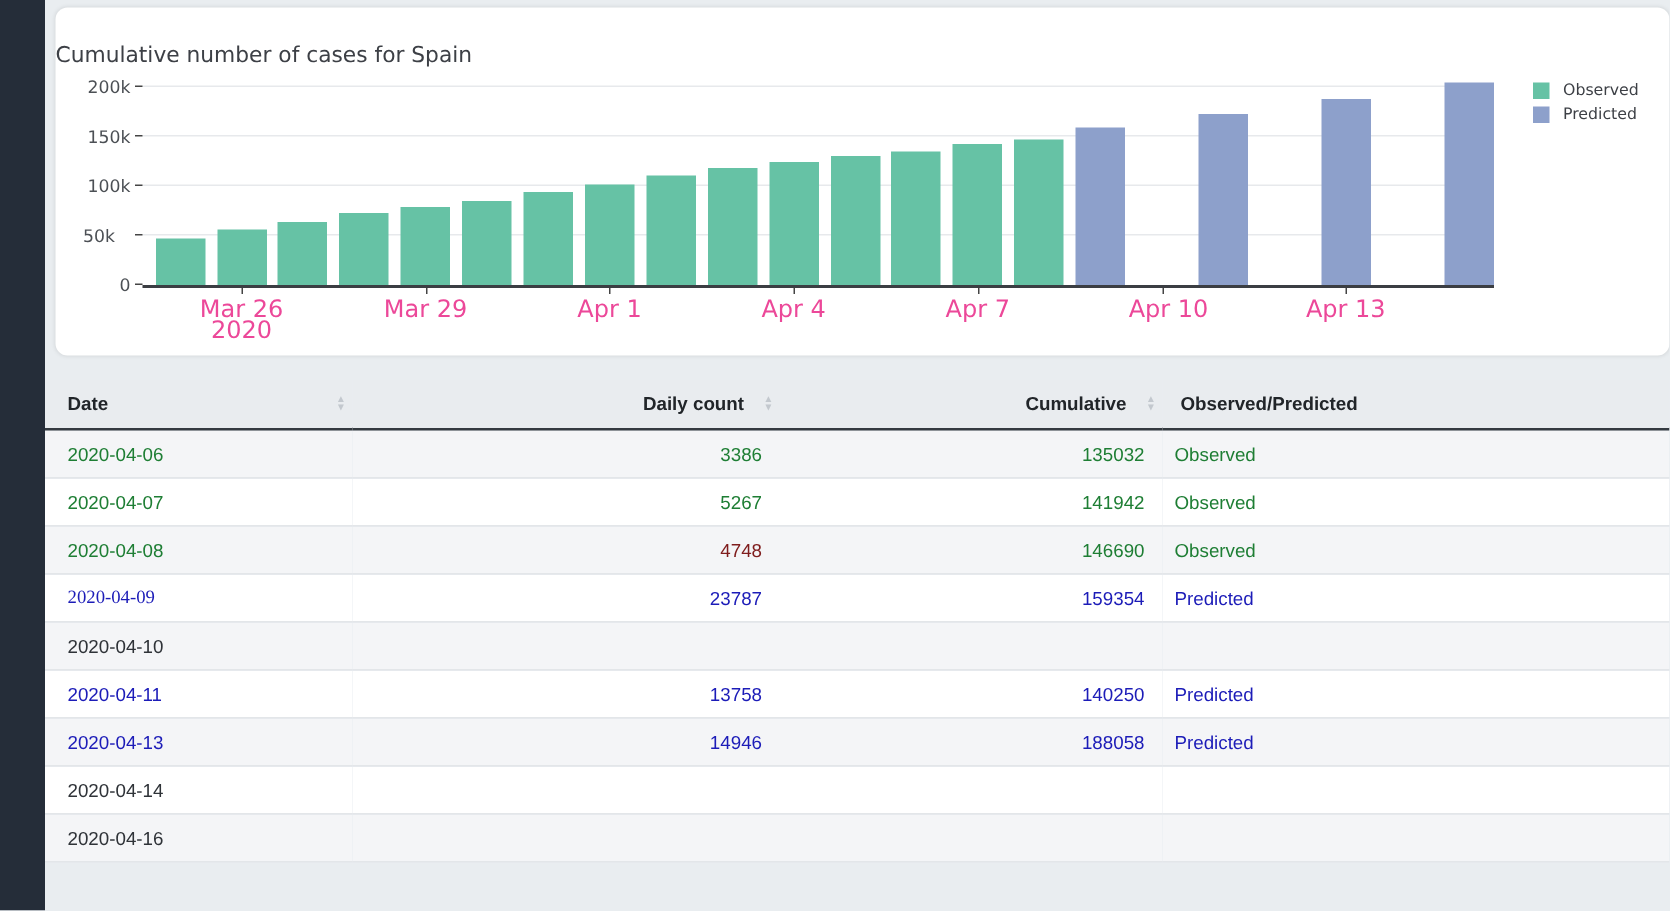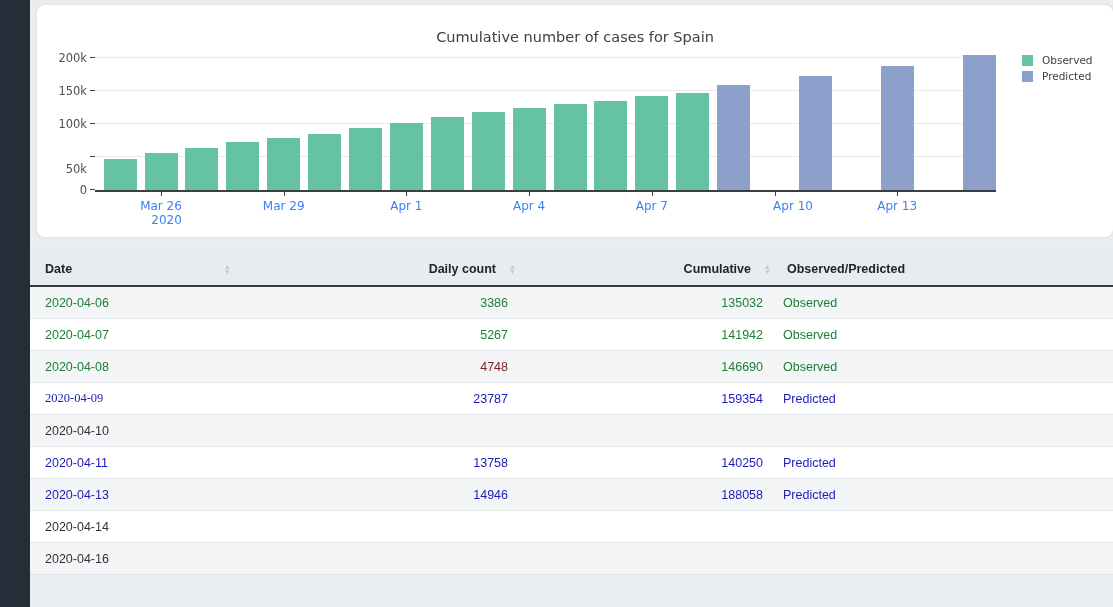--- a/index.html
+++ b/index.html
@@ -7,32 +7,32 @@
        font-family:"Liberation Sans",sans-serif;}
   #root{position:relative;width:1113px;height:607px;overflow:hidden;}
 
   
   .sidebar{position:absolute;left:0;top:0;width:30px;height:607px;background:#252d39;}
 
   
   .chart-card{position:absolute;left:37px;top:5px;width:1076px;height:232px;
               background:#ffffff;border-radius:8px;box-shadow:0 0 3px rgba(0,0,0,.10);
               font-family:"DejaVu Sans",sans-serif;}
-  .chart-title{position:absolute;top:24px;left:0;width:100%;text-align:center;
+  .chart-title{position:absolute;top:24px;left:0;width:100%;
                font-size:14.5px;color:#3d4046;}
   .plot{position:absolute;left:58px;top:46px;width:901px;height:139px;
         border-bottom:2px solid #3b3e43;}
   .gridline{position:absolute;left:0;right:0;height:1px;background:#e7e9ec;}
   .bar{position:absolute;bottom:0;width:33px;}
   .y-label{position:absolute;left:-50px;width:42px;text-align:right;
            font-size:11.5px;color:#4c5055;line-height:12px;}
   .y-tick{position:absolute;left:-5px;width:5px;height:1px;background:#444;}
   .x-tick{position:absolute;top:calc(100% + 2px);width:1px;height:4px;background:#444;}
   .x-label{position:absolute;top:calc(100% + 9px);transform:translateX(-50%);
-           text-align:right;font-size:12px;color:#3b82f6;line-height:14px;white-space:nowrap;}
+           text-align:center;font-size:16px;color:#ec4899;line-height:14px;white-space:nowrap;}
   .legend{position:absolute;left:985px;top:49px;}
   .legend-item{display:flex;align-items:center;margin-bottom:4px;cursor:pointer;}
   .legend-swatch{width:11px;height:11px;margin-right:9px;}
   .legend-label{font-size:10.5px;color:#3d4046;}
 
   
   table.data-table{position:absolute;left:30px;top:253px;width:1083px;
         border-collapse:collapse;table-layout:fixed;font-size:12.5px;}
   thead th{height:30px;background:#e9ecef;border-bottom:2px solid #343a40;
            font-weight:bold;color:#212529;position:relative;cursor:pointer;}
@@ -53,21 +53,21 @@
 
 <div id="root">
   <div class="sidebar"></div>
 
   <div class="chart-card">
     <div class="chart-title">Cumulative number of cases for Spain</div>
     <div class="plot" id="plot">
         <div class="y-label" style="bottom: -6px;">0</div>
         <div class="y-tick" style="bottom: 0px;"></div>
         <div class="gridline" style="bottom: 33px;"></div>
-        <div class="y-label" style="bottom: 15px;">50k</div>
+        <div class="y-label" style="bottom: 27px; text-align: center;">50k</div>
         <div class="y-tick" style="bottom: 33px;"></div>
         <div class="gridline" style="bottom: 66px;"></div>
         <div class="y-label" style="bottom: 60px;">100k</div>
         <div class="y-tick" style="bottom: 66px;"></div>
         <div class="gridline" style="bottom: 99px;"></div>
         <div class="y-label" style="bottom: 93px;">150k</div>
         <div class="y-tick" style="bottom: 99px;"></div>
         <div class="gridline" style="bottom: 132px;"></div>
         <div class="y-label" style="bottom: 126px;">200k</div>
         <div class="y-tick" style="bottom: 132px;"></div>
@@ -105,21 +105,21 @@
         </div>
         <div class="x-tick" style="left: 434.1px;"></div>
         <div class="x-label" style="left: 434.1px;">
           <div>Apr 4</div>
         </div>
         <div class="x-tick" style="left: 556.8px;"></div>
         <div class="x-label" style="left: 556.8px;">
           <div>Apr 7</div>
         </div>
         <div class="x-tick" style="left: 679.5px;"></div>
-        <div class="x-label" style="left: 698px;">
+        <div class="x-label" style="left: 684px;">
           <div>Apr 10</div>
         </div>
         <div class="x-tick" style="left: 802.2px;"></div>
         <div class="x-label" style="left: 802.2px;">
           <div>Apr 13</div>
         </div>
       </div>
     <div class="legend" id="legend">
         <div class="legend-item">
           <div class="legend-swatch" style="background: rgb(102, 194, 165);"></div>

